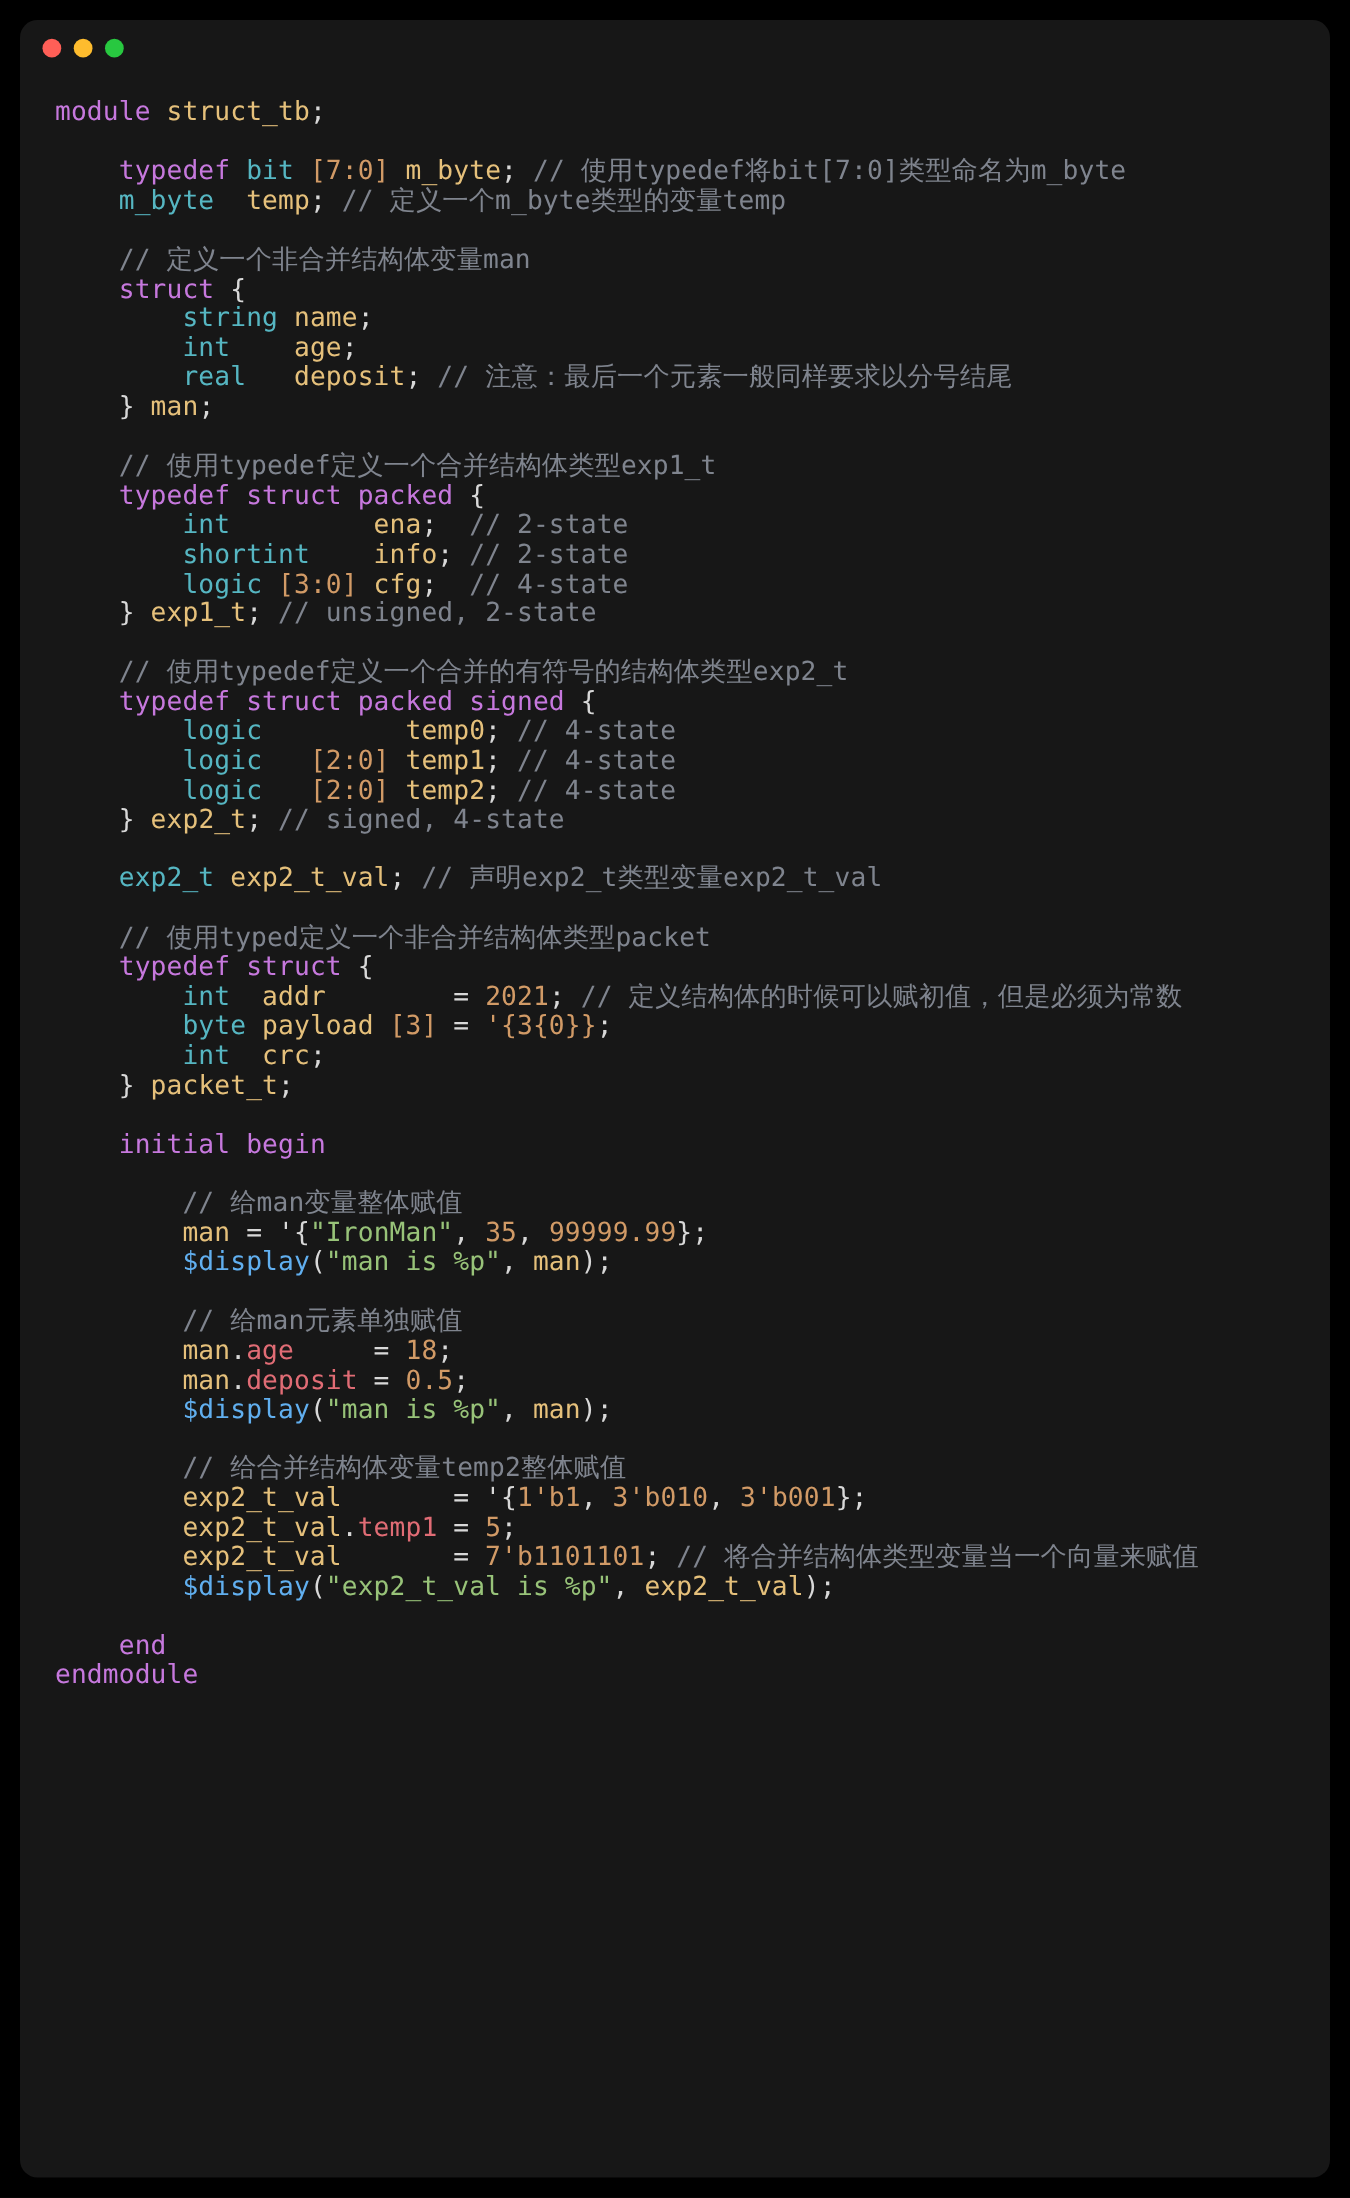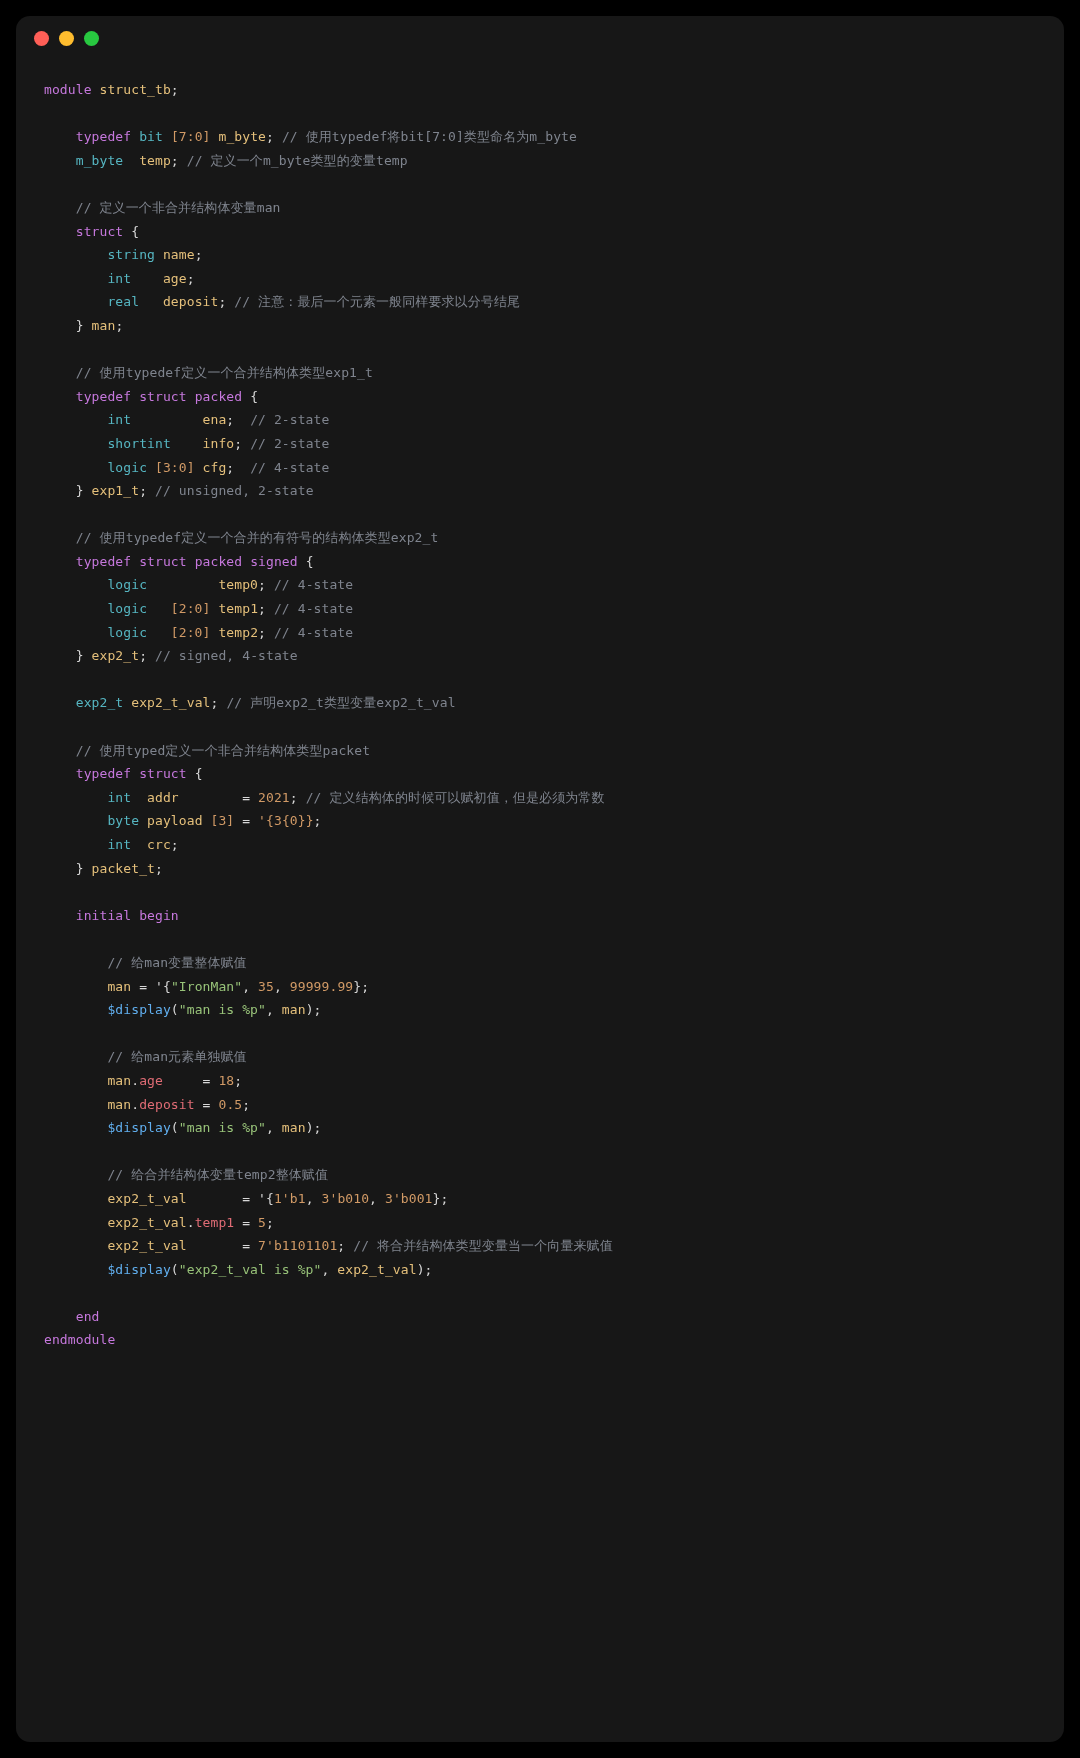--- a/index.html
+++ b/index.html
@@ -39,21 +39,21 @@
     gap:10px;
   }
   .dot{width:15px;height:15px;border-radius:50%;}
   .dot.r{background:#ff5f57;}
   .dot.y{background:#febc2e;}
   .dot.g{background:#28c840;}
   pre.code{
     margin:0;
     padding:18px 28px 28px 28px;
     color:var(--fg);
-    font-size:13px;
+    font-size:21px;
     line-height:23.6px;
     white-space:pre;
     font-family:inherit;
     letter-spacing:0.1px;
   }
   .kw{color:var(--kw);}
   .ty{color:var(--type);}
   .nm{color:var(--name);}
   .st{color:var(--str);}
   .nu{color:var(--num);}

